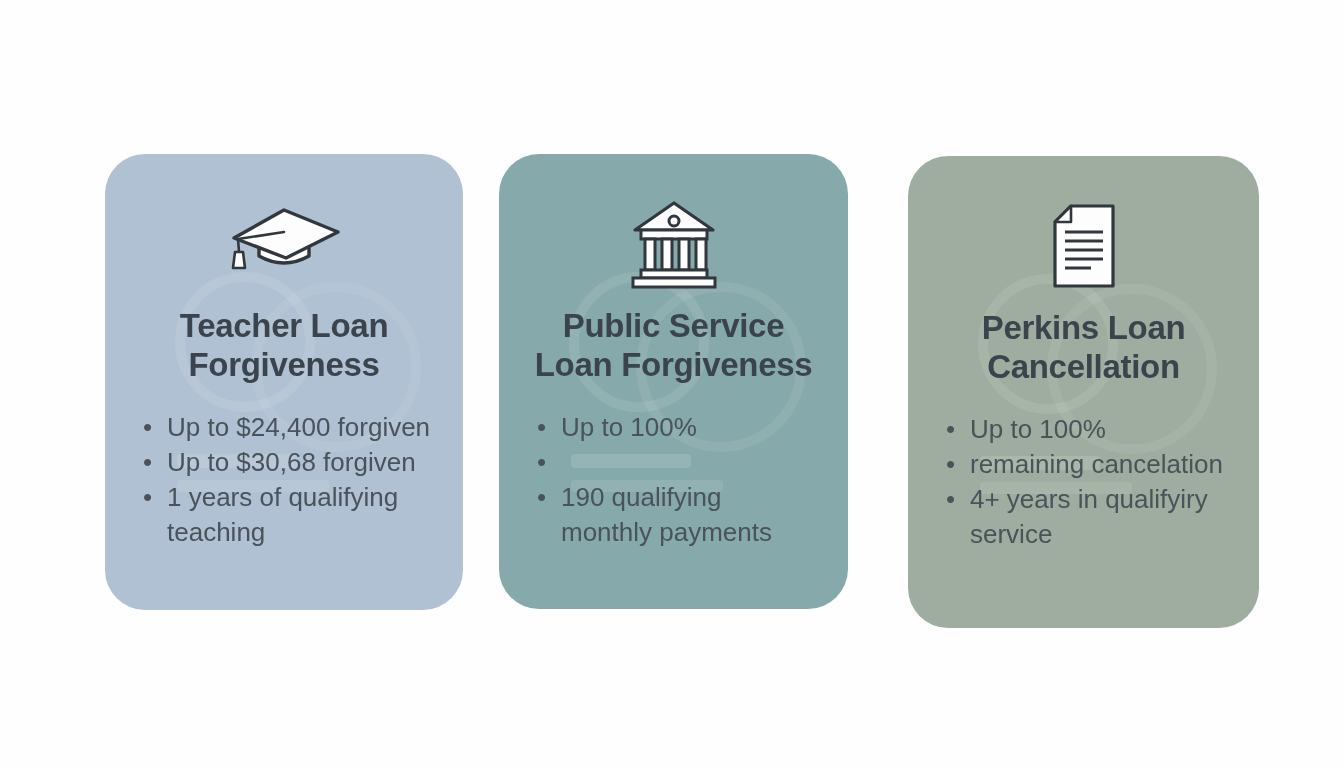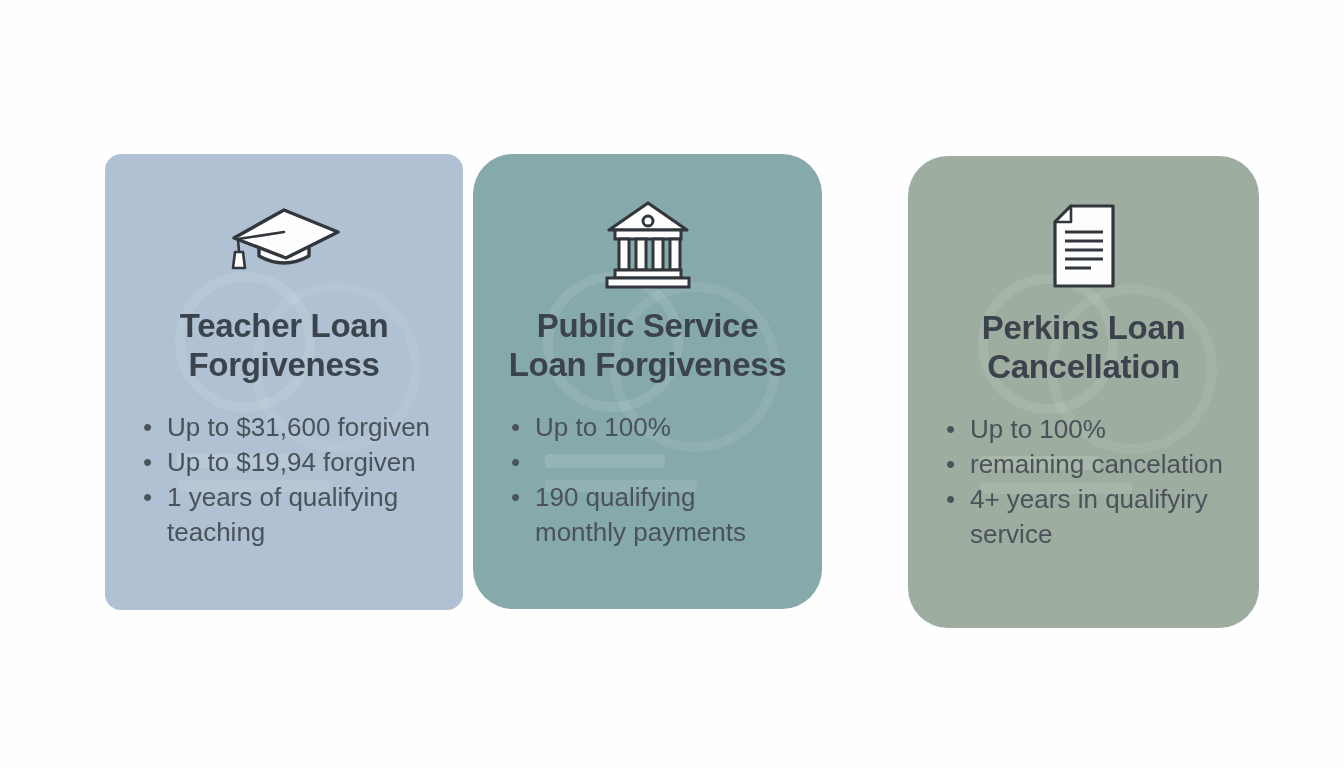--- a/index.html
+++ b/index.html
@@ -12,21 +12,21 @@
   .canvas {
     position: relative;
     width: 1344px; height: 768px;
   }
   .card {
     position: absolute;
     border-radius: 40px;
     overflow: hidden;
   }
   .card-1 { left: 105px; top: 154px; width: 358px; height: 456px; }
-  .card-2 { left: 473px; top: 154px; width: 349px; height: 455px; }
+  .card-2 { left: 499px; top: 154px; width: 349px; height: 455px; }
   .card-3 { left: 908px; top: 156px; width: 351px; height: 472px; }
 
   .card-inner {
     position: relative;
     height: 100%;
     display: flex;
     flex-direction: column;
     align-items: center;
     z-index: 2;
   }
@@ -97,21 +97,21 @@
   }
 
   svg .ln { stroke: #31373d; fill: none; }
   svg .fl { stroke: #31373d; fill: #fdfdfd; }
 </style>
 </head>
 <body>
 
 <div class="canvas">
 
-  <div class="card card-1" style="background: rgb(175, 193, 210); border-radius: 16px;">
+  <div class="card card-1" style="background: rgb(175, 193, 210);">
     <div class="wm wm-circle-a"></div>
     <div class="wm wm-circle-b"></div>
     <div class="wm wm-bar-a"></div>
     <div class="wm wm-bar-b"></div>
     <div class="card-inner">
       <div class="icon-slot">
         <svg width="116" height="80" viewBox="0 0 116 80">
 
           <path class="fl" stroke-width="3.4" stroke-linejoin="round" d="M33,32 L33,52 Q58,66 83,52 L83,32 Z"></path>
 
@@ -121,25 +121,25 @@
 
           <path class="ln" stroke-width="2.6" d="M12,35 L13,48"></path>
           <path class="fl" stroke-width="2.6" stroke-linejoin="round" d="M9,48 L17,48 L19,64 L7,64 Z"></path>
         </svg>
       </div>
       <div class="card-title">Teacher Loan
 Forgiveness</div>
       <div class="bullets">
         <div class="bullet">
           <span class="dot">•</span>
-          <span class="bullet-text">Up to $31,600 forgiven</span>
-        </div>
-        <div class="bullet">
-          <span class="dot">•</span>
-          <span class="bullet-text">Up to $19,94 forgiven</span>
+          <span class="bullet-text">Up to $24,400 forgiven</span>
+        </div>
+        <div class="bullet">
+          <span class="dot">•</span>
+          <span class="bullet-text">Up to $30,68 forgiven</span>
         </div>
         <div class="bullet">
           <span class="dot">•</span>
           <span class="bullet-text">1 years of qualifying
 teaching</span>
         </div>
       </div>
     </div>
   </div>
 

